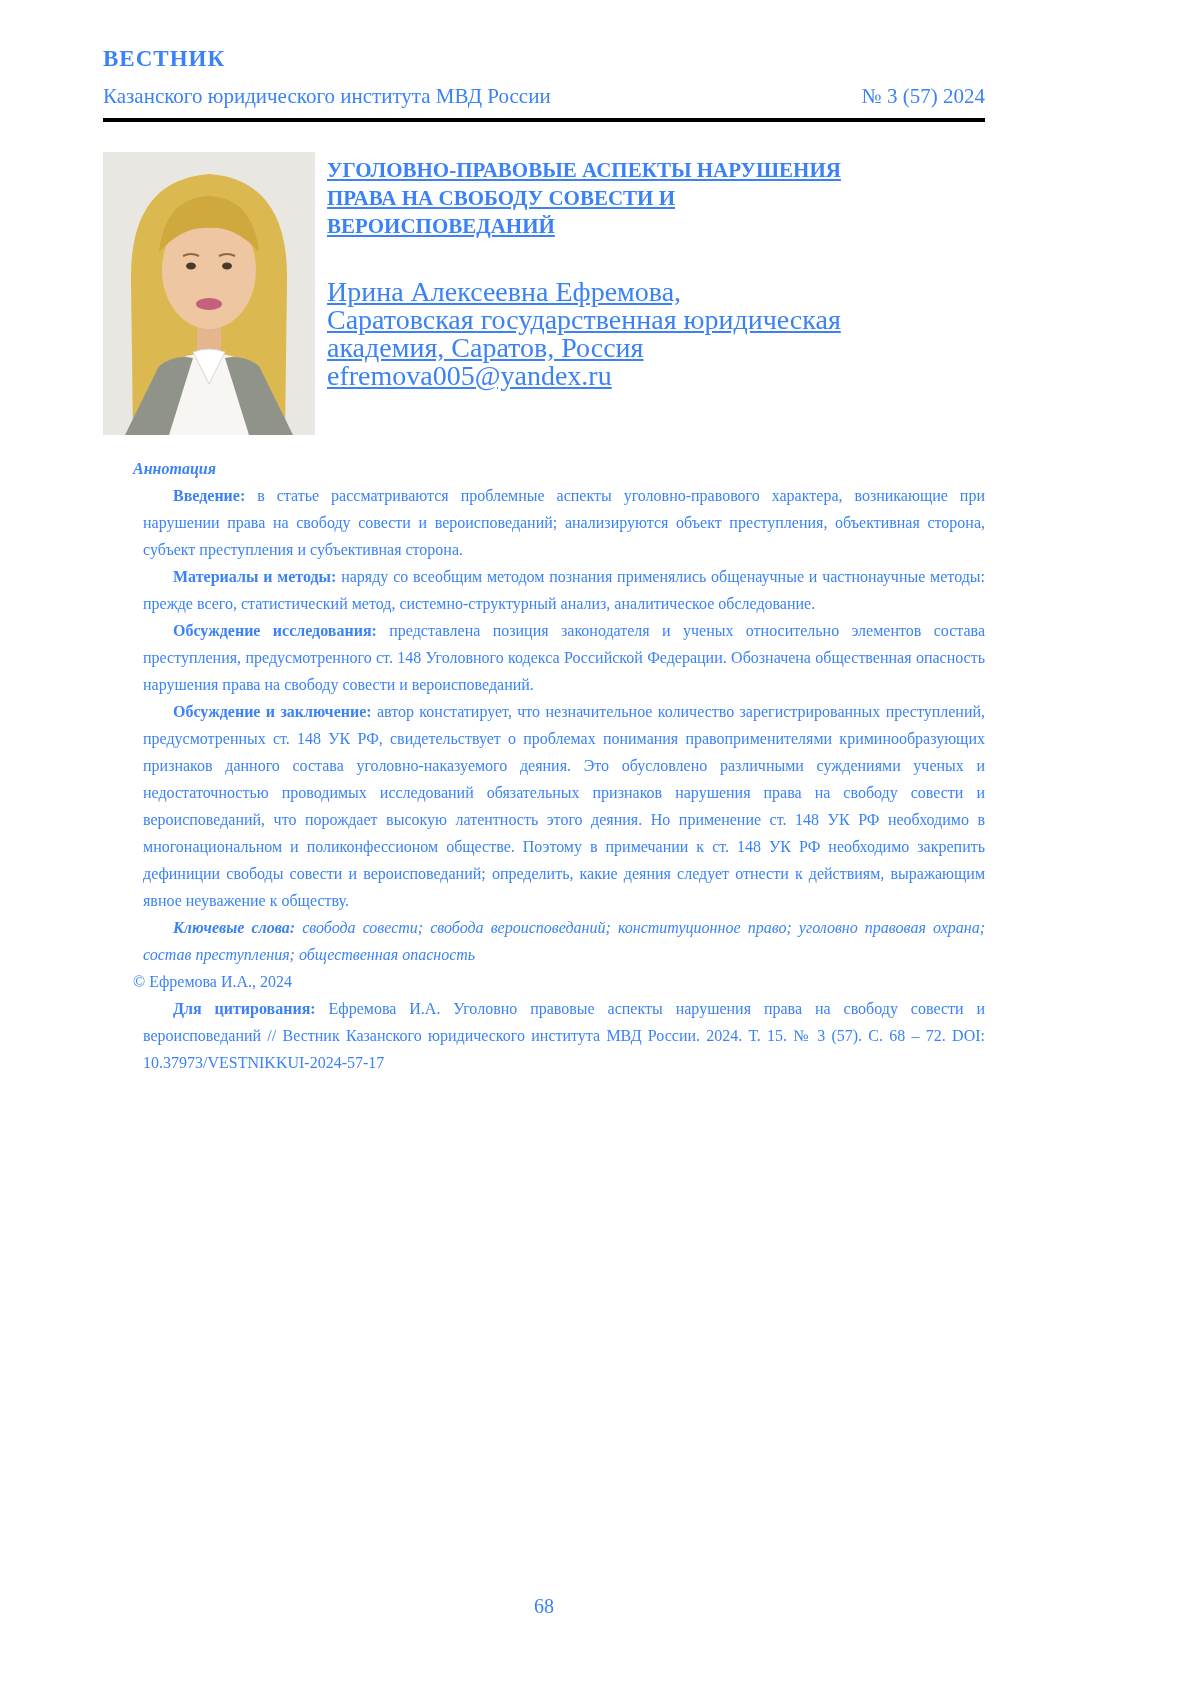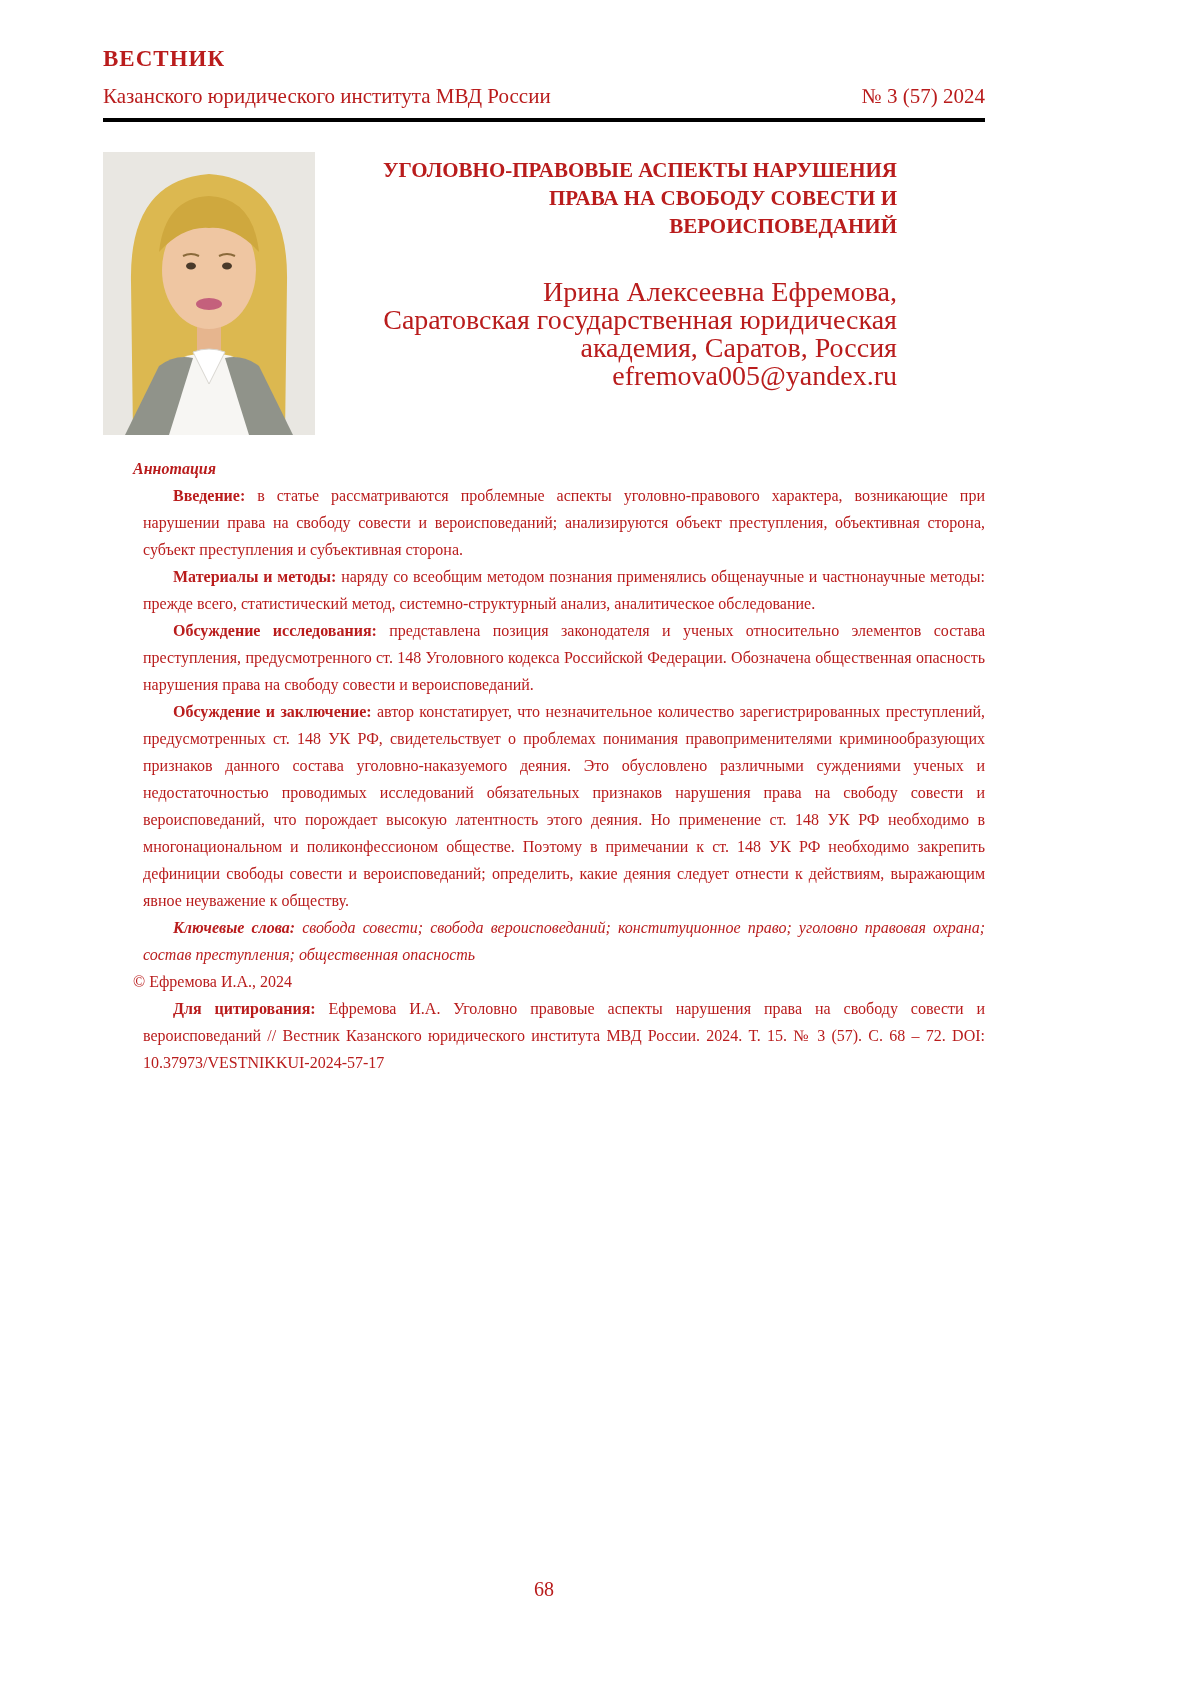--- a/index.html
+++ b/index.html
@@ -1,45 +1,45 @@
 <!DOCTYPE html>
 <html lang="ru"><head>
 <meta charset="utf-8">
 <style>
   * { margin:0; padding:0; box-sizing:border-box; }
   html,body { background:#ffffff; }
   .page {
     width:1088px; height:1697px; position:relative; overflow:hidden;
-    background:#ffffff; color:#b91c1c;
+    background:#ffffff; color:#3b82f6;
     font-family:"Liberation Serif","DejaVu Serif",serif;
     padding:46px 103px 0 103px;
   }
   
   .journal-name { font-size:23px; font-weight:bold; letter-spacing:1px; }
   .header-row { display:flex; justify-content:space-between; align-items:baseline; font-size:21px; margin-top:12px; }
   .header-rule { border-top:4px solid #000; margin-top:9px; }
   
   .meta { margin:24px 0 0 30px; font-size:20px; line-height:26px; }
   
   .title-block { display:flex; margin-top:30px; }
   .photo-frame { width:212px; height:283px; flex:none; background:#e9e7e2; }
-  .title-area { flex:1; text-align:right; padding:4px 88px 0 12px; font-size:20px; }
+  .title-area { flex:1; text-align:left; padding:4px 88px 0 12px; font-size:20px;text-decoration:underline; }
   .article-title { font-weight:bold; font-size:21px; line-height:28px; }
   .article-title span { display:block; }
   .author-block { margin-top:38px; line-height:28px; font-size:28px; }
   
   .abstract { margin-top:20px; font-size:16px; line-height:27px; }
   .para { text-align:justify; text-indent:30px;margin-left:40px; }
   .annotation-label { font-style:italic; font-weight:bold; text-indent:30px; }
   .lead { font-weight:bold; }
   .keywords { font-style:italic; }
   .keywords .lead { font-weight:bold; font-style:italic; }
   .copyright-line { text-indent:30px; }
   
-  .page-number { position:absolute; bottom:96px; left:0; width:100%; text-align:center; font-size:20px; }
+  .page-number { position:absolute; bottom:79px; left:0; width:100%; text-align:center; font-size:20px; }
 </style>
 </head>
 <body>
 
 <div class="page">
 
   <header>
     <div class="journal-name">ВЕСТНИК</div>
     <div class="header-row">
       <span>Казанского юридического института МВД России</span>

